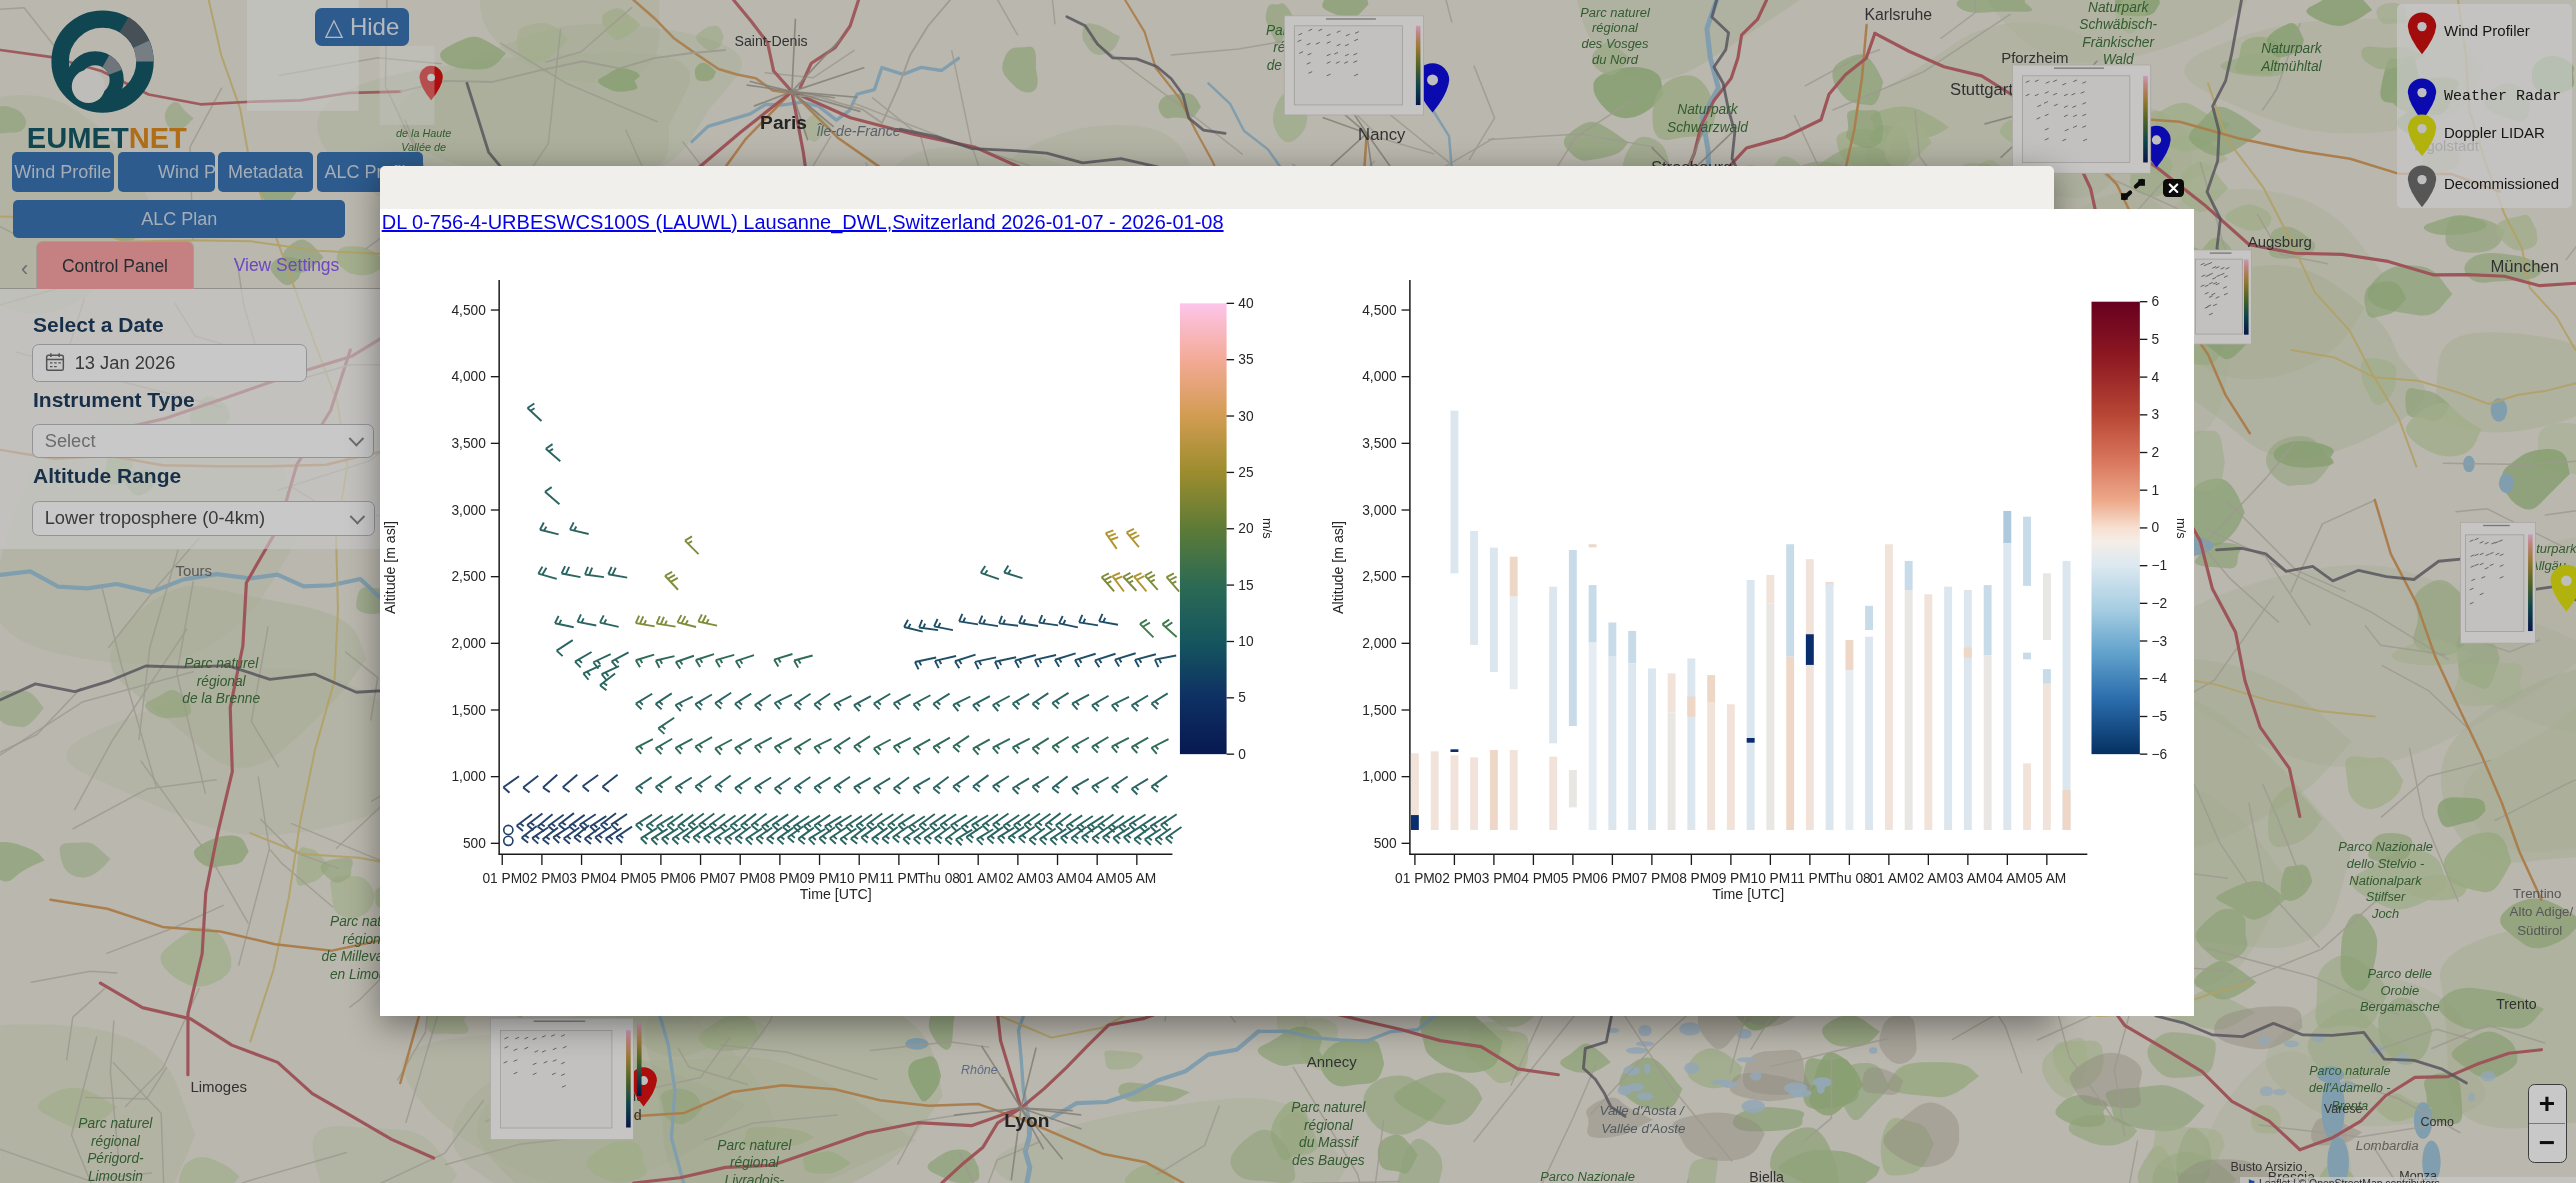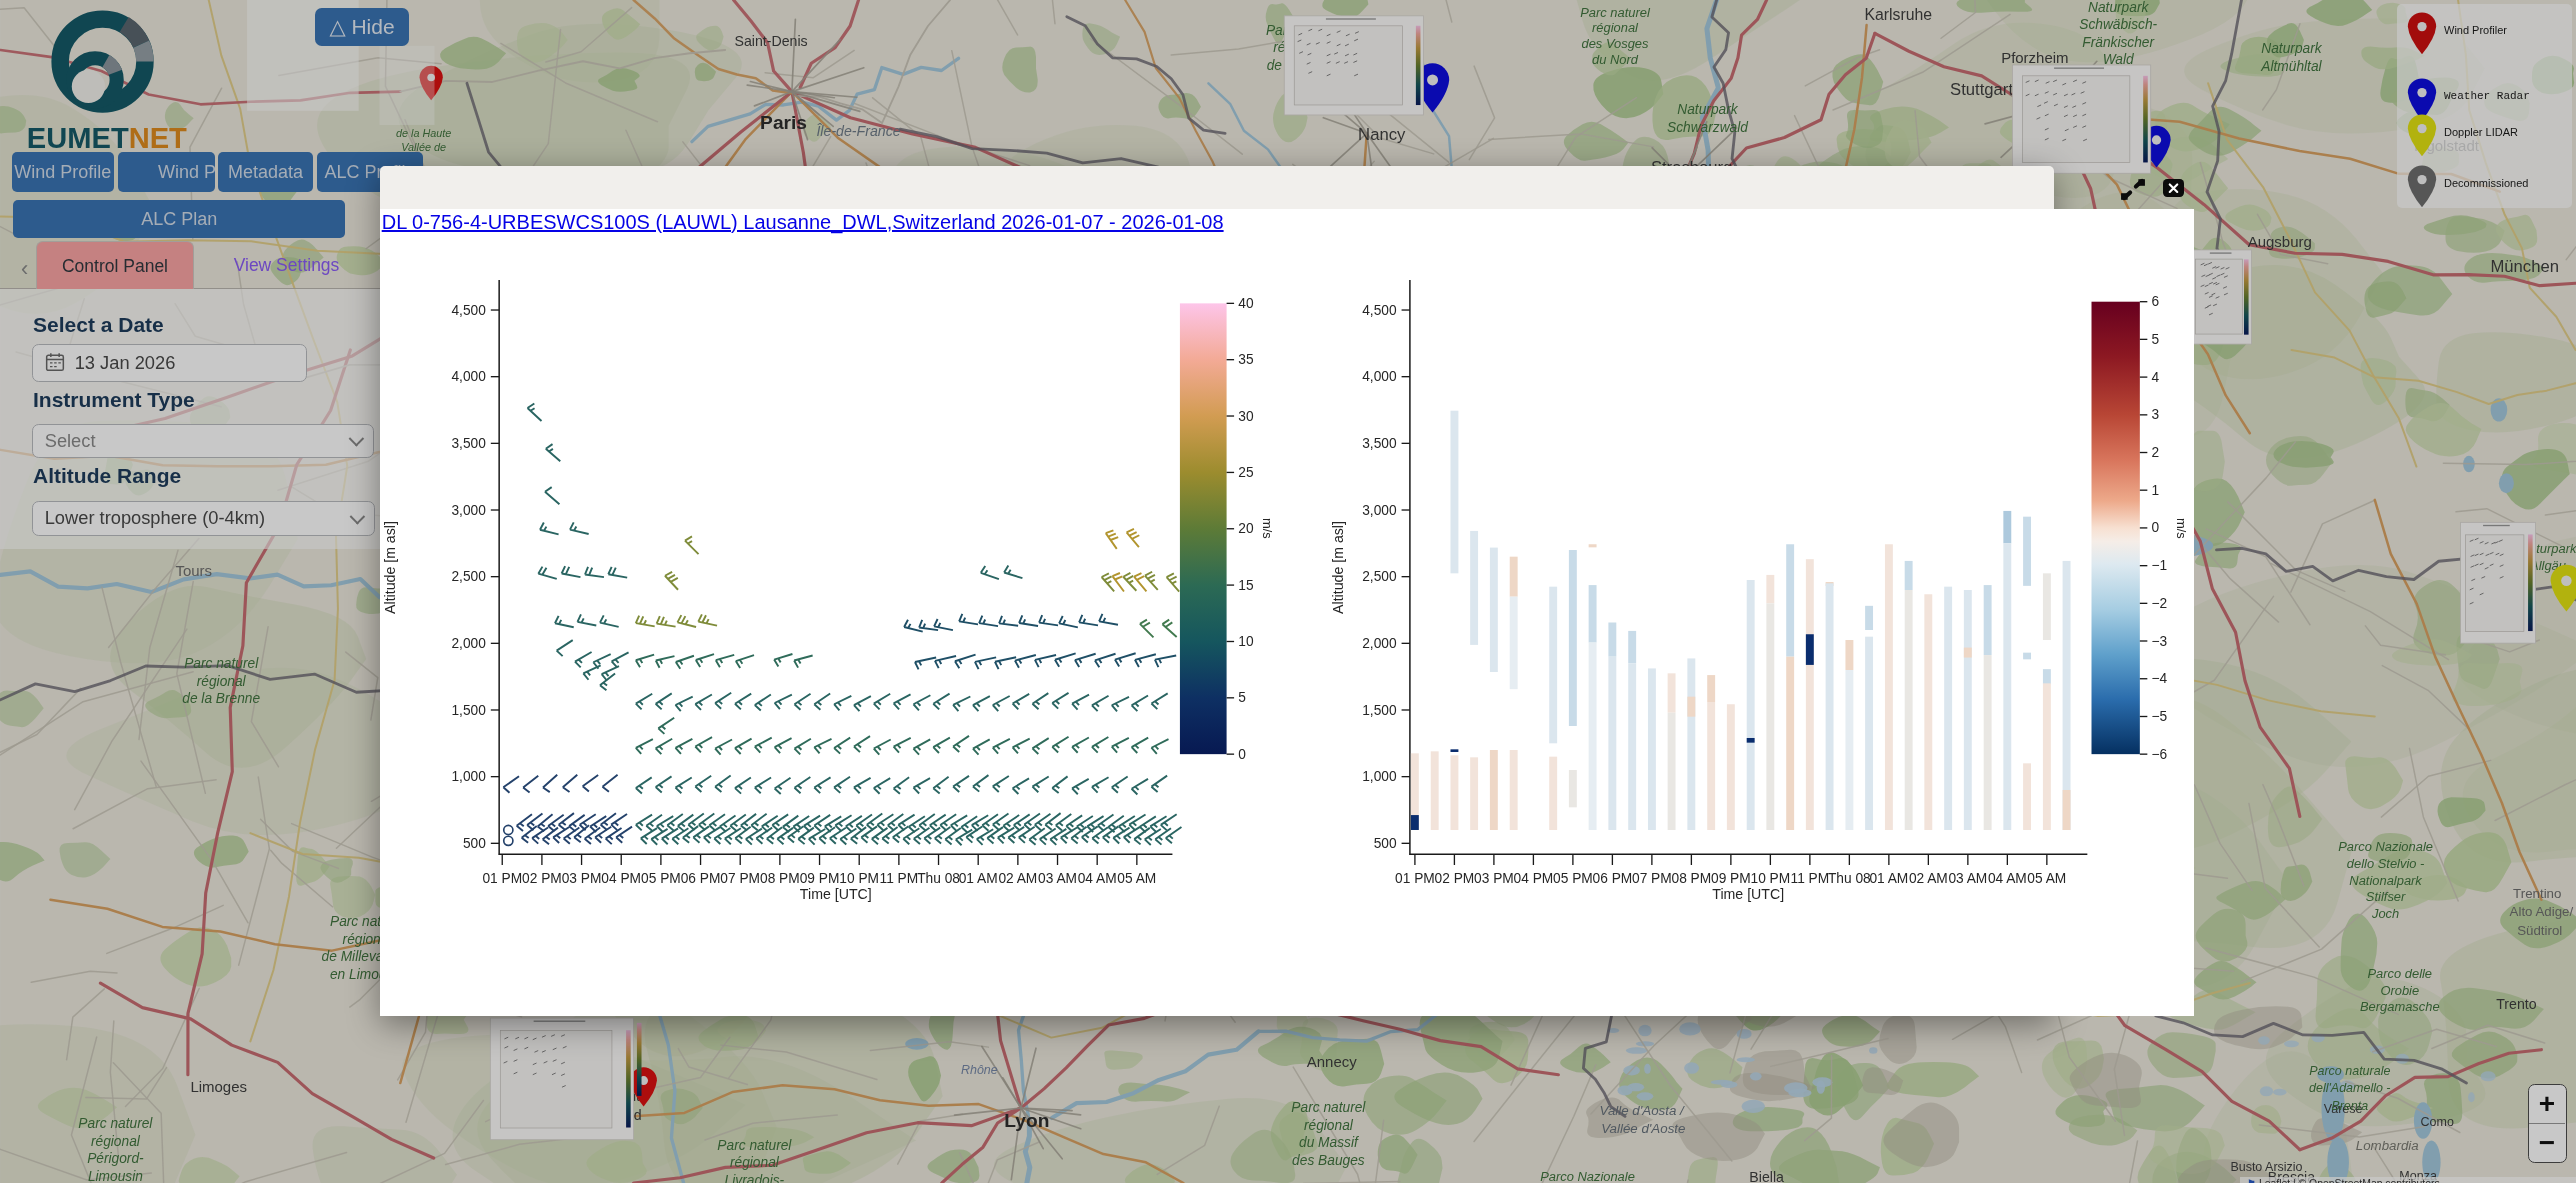--- a/index.html
+++ b/index.html
@@ -2,21 +2,21 @@
 <html style="font-size:13.3px"><head><meta charset="utf-8"><style>
 * { margin:0; padding:0; box-sizing:border-box; }
 html,body { width:2576px; height:1183px; overflow:hidden; font-family:"Liberation Sans",sans-serif; }
 #stage { position:absolute; inset:0; width:2576px; height:1183px; background:#efece4; }
 #stage > * { position:absolute; }
 #map,#mapover { left:0; top:0; }
 #dim { left:0; top:0; width:2576px; height:1183px; background:rgba(0,0,0,0.215); z-index:50; }
 
 .btn { background:#3a74b4; color:#d3dde9; border-radius:5px; text-align:center;
   font-size:18px; line-height:40px; z-index:10; white-space:nowrap; overflow:hidden; }
-#hide { left:315px; top:8.3px; width:94px; height:38px; line-height:38px; border-radius:6.7px; font-size:21px; color:#e6ecf4;}
+#hide { left:315px; top:8.3px; width:94px; height:38px; line-height:38px; border-radius:6.7px; font-size:24px; color:#e6ecf4;}
 #b1 { left:11.7px; top:152px; width:102px; height:40px; }
 #b2 { left:118px; top:152px; width:97px; height:40px;padding-left:40px; }
 #b3 { left:218px; top:152px; width:95px; height:40px; }
 #b4 { left:317px; top:152px; width:106px; height:40px; }
 #b5 { left:13.3px; top:200px; width:332px; height:38px; line-height:38px; }
 
 #panel { left:0; top:288px; width:380px; height:261px; background:rgba(255,255,255,0.62); z-index:9;}
 #tabs { left:0; top:241px; width:583px; height:48px; z-index:10; border-bottom:0.8px solid rgba(180,175,168,0.9); }
 .tab { position:absolute; top:0; height:48px; font-size:17.5px; color:#8b5cf6; text-align:center;
    line-height:48px; white-space:nowrap; }
@@ -28,21 +28,21 @@
    text-align:center; line-height:38px; }
 .lbl { position:absolute; left:33px; font-size:21px; font-weight:bold; color:#1e3c5c; z-index:11; }
 .inp { position:absolute; left:32px; background:#fff; border:1.3px solid #b9bcc0; border-radius:6.7px;
    font-size:18.3px; color:#4a4a4a; z-index:11; white-space:nowrap; }
 .chev { position:absolute; right:11.7px; top:50%; transform:translateY(-72%) rotate(45deg);
    width:10.8px; height:10.8px; border-right:2.1px solid #8a8a8a; border-bottom:2.1px solid #8a8a8a; }
 
 #legend { left:2397px; top:4.2px; width:175px; height:204px; background:rgba(255,255,255,0.72);
    border-radius:5px; z-index:12; }
 .lrow { position:absolute; left:0; width:175px; height:51px; }
-.ltxt { position:absolute; left:47px; top:50%; transform:translateY(-50%); font-size:11px; color:#1c1c1c; white-space:nowrap; }
+.ltxt { position:absolute; left:47px; top:50%; transform:translateY(-50%); font-size:15px; color:#1c1c1c; white-space:nowrap; }
 
 #zoomctl { left:2528px; top:1084px; width:39px; height:79px; background:#fff; border:1.7px solid #4d4d4d;
    border-radius:6.7px; z-index:12; }
 #zoomctl .zb { position:absolute; left:0; width:36px; height:38px; text-align:center; font-size:28px;
    font-weight:bold; color:#111; line-height:38px; }
 #zoomctl .sep { position:absolute; left:0; top:38px; width:36px; height:0.8px; background:#999; }
 
 #attr { left:2240px; top:1177px; width:336px; height:6.7px; background:rgba(255,255,255,0.75);
    font-size:10.4px; color:#333; z-index:12; padding-left:6.7px; overflow:hidden; }
 

